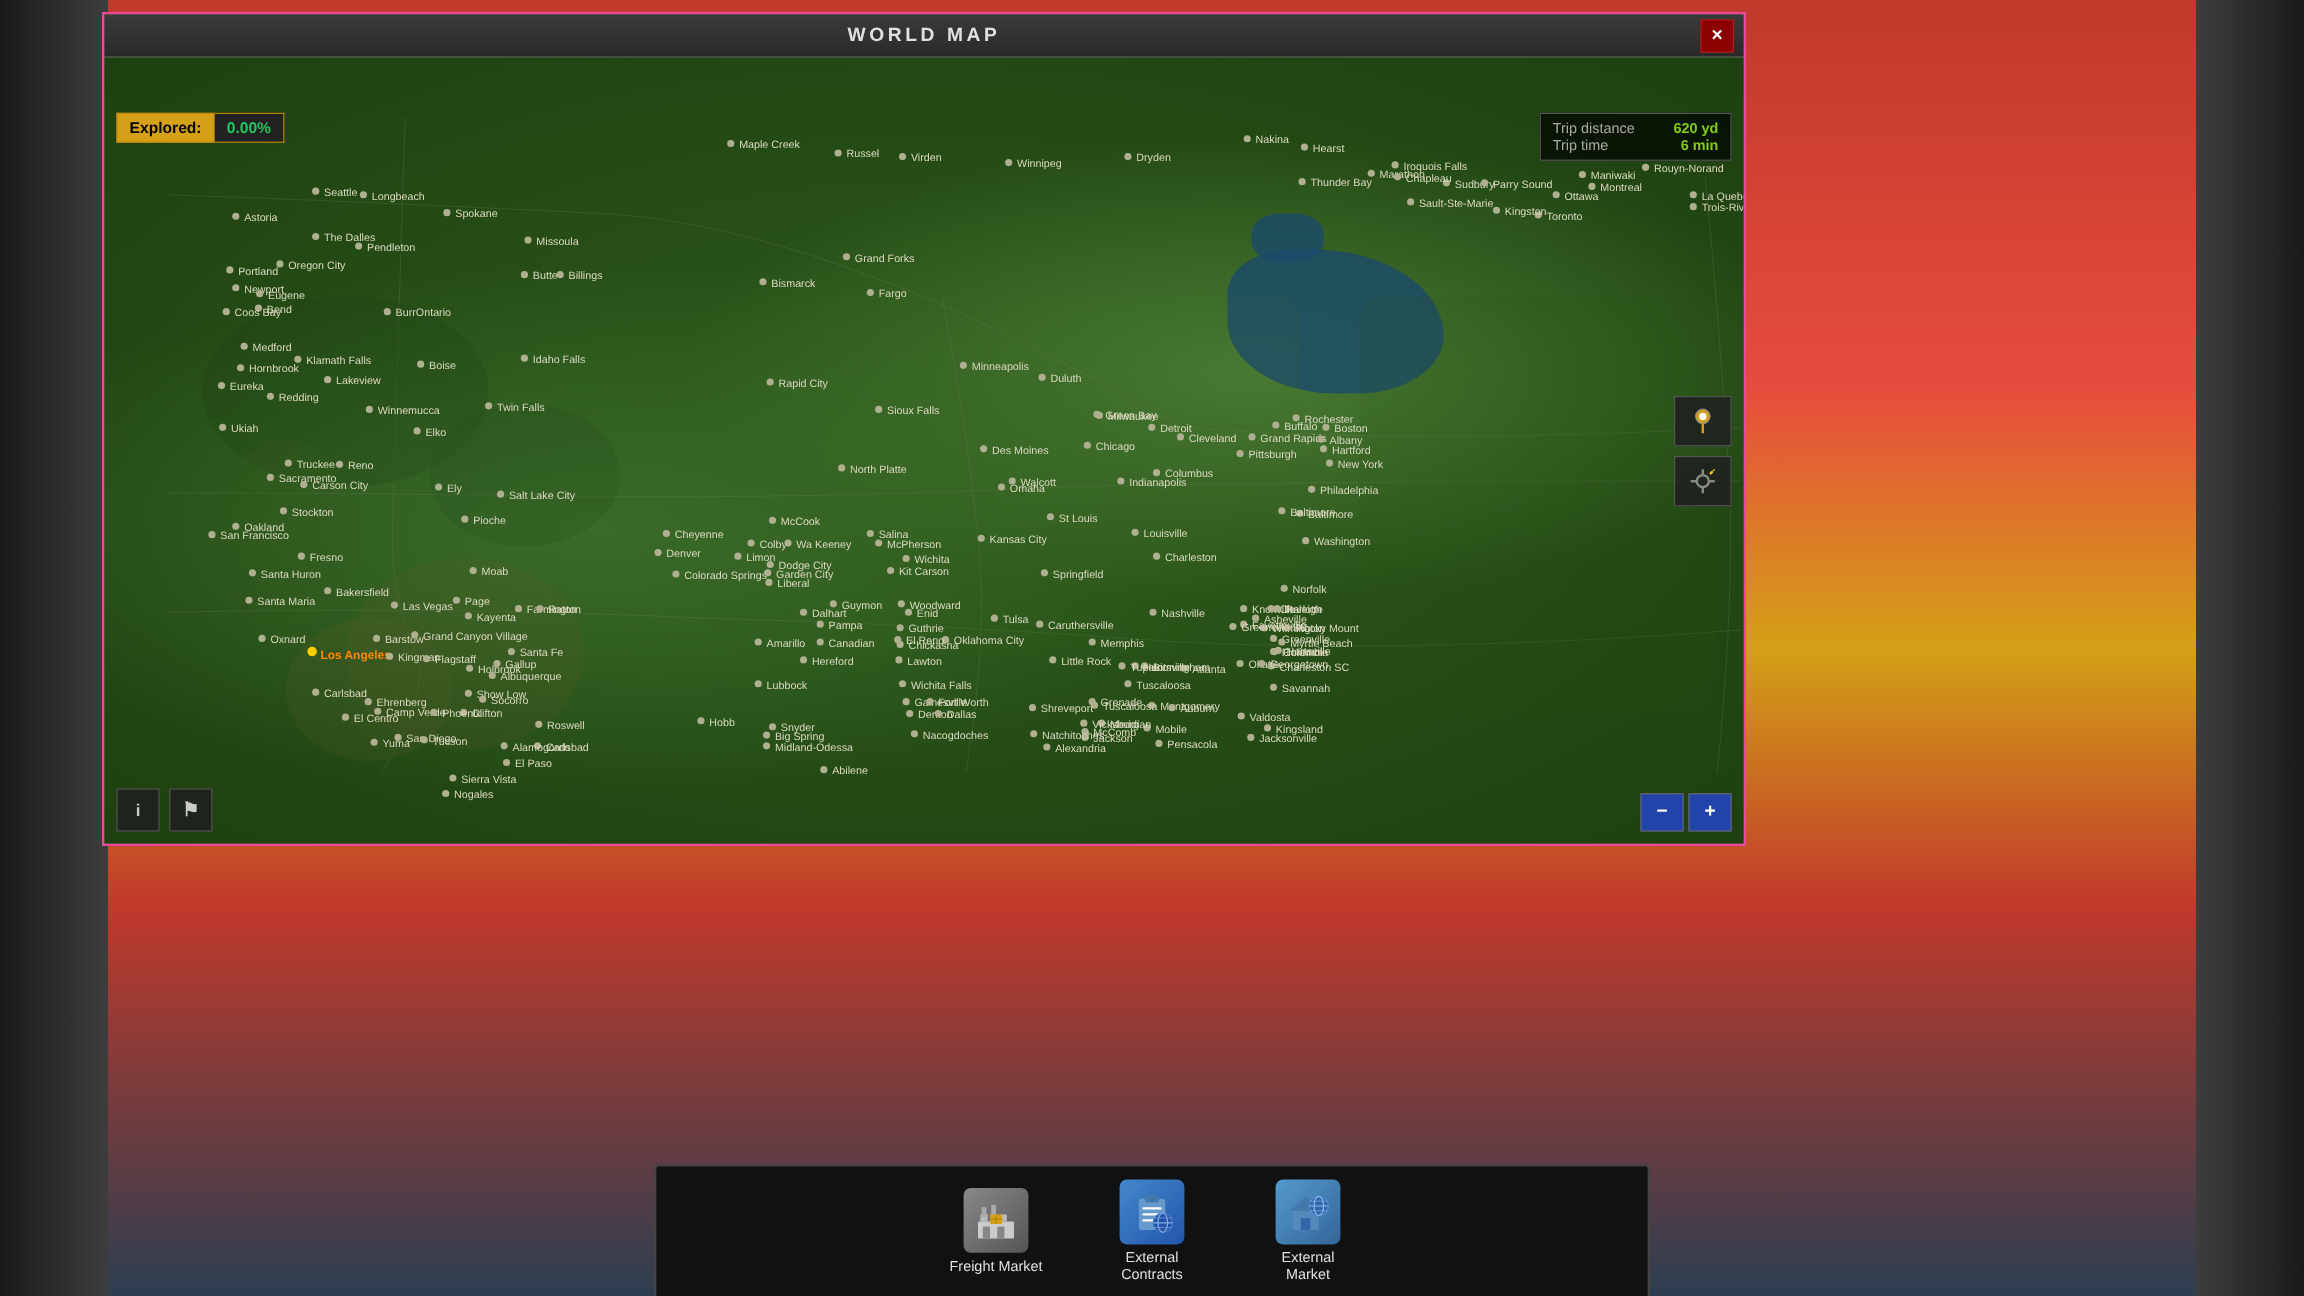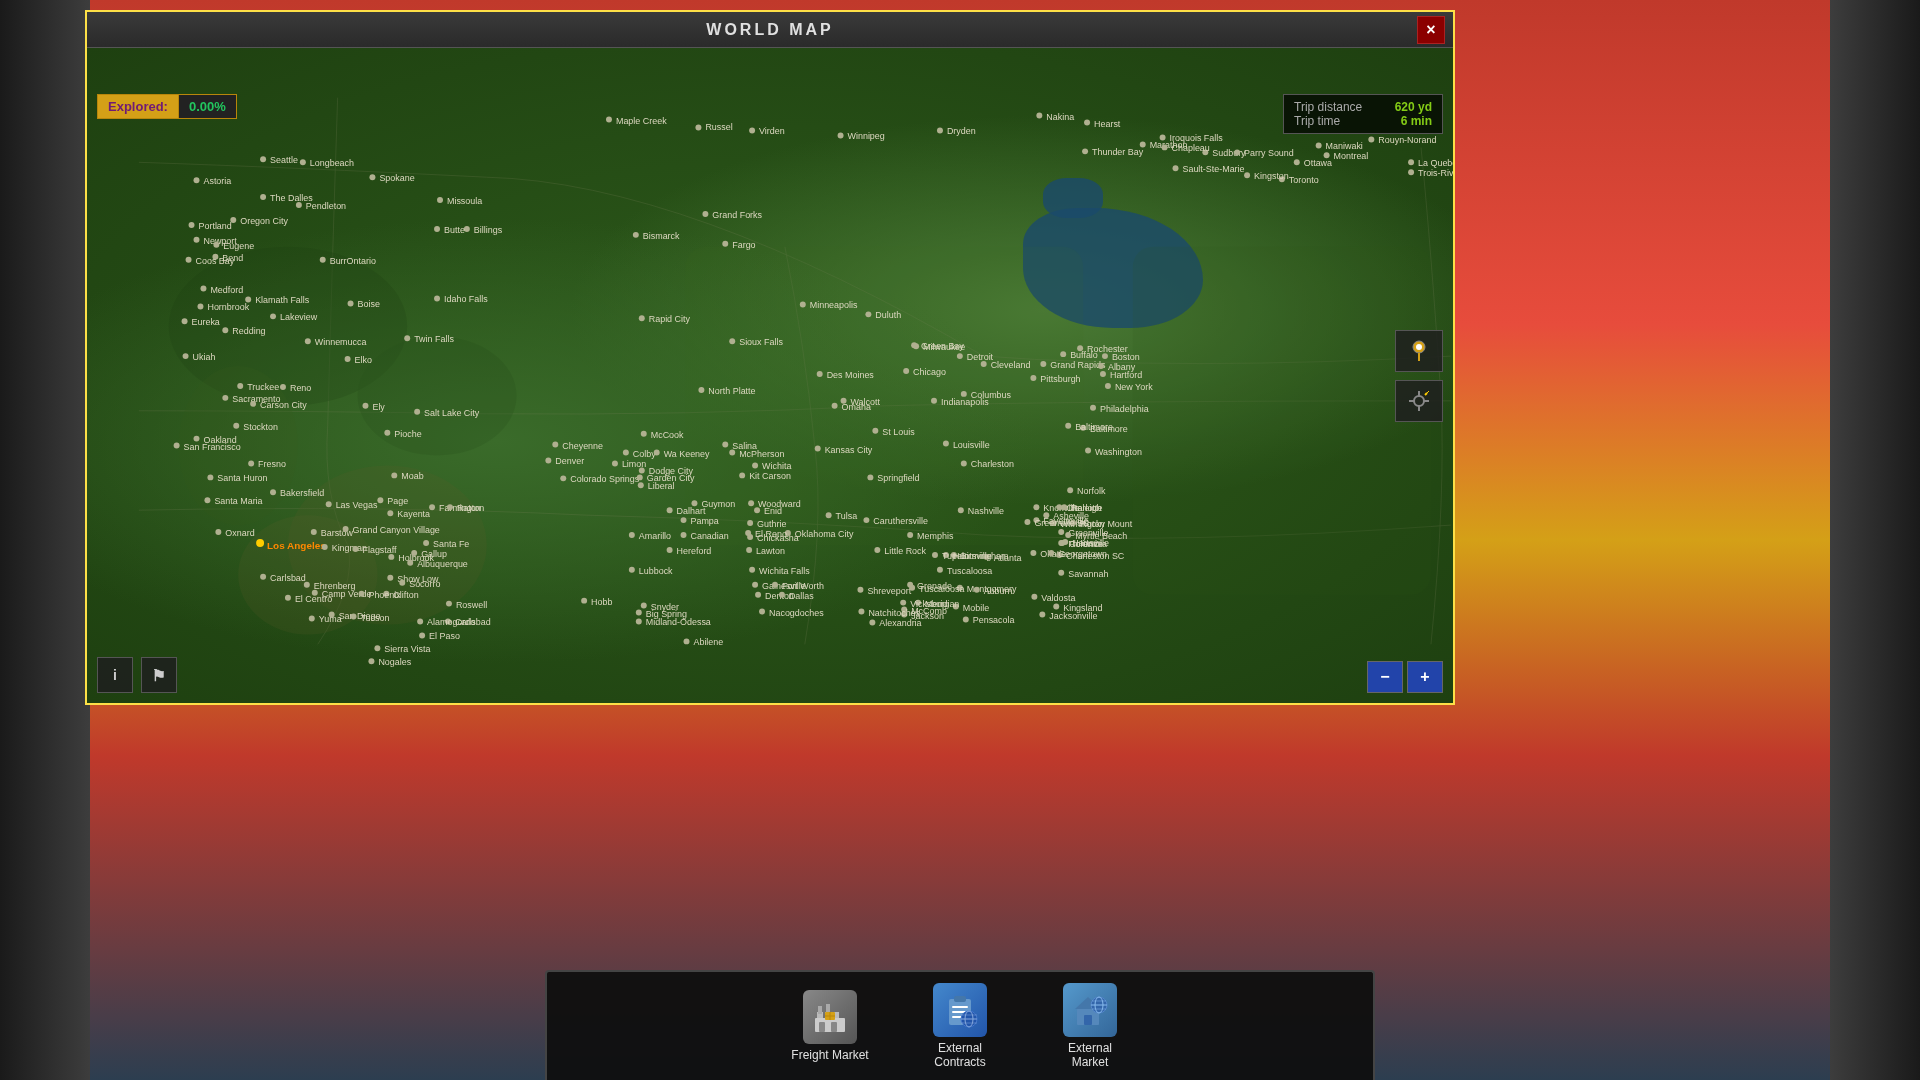--- a/index.html
+++ b/index.html
@@ -37,21 +37,21 @@
       background: linear-gradient(270deg, #1a1a1a 0%, #3d3d3d 100%);
     }
 
     
     .map-window {
       position: absolute;
       left: 85px;
       top: 10px;
       width: 1370px;
       height: 695px;
-      border: 2px solid #fde047;
+      border: 2px solid #ec4899;
       background: #2d5a1b;
       overflow: hidden;
     }
 
     
     .title-bar {
       position: absolute;
       top: 0;
       left: 0;
       right: 0;
@@ -137,21 +137,21 @@
       position: absolute;
       top: 46px;
       left: 10px;
       display: flex;
       align-items: center;
       z-index: 20;
     }
 
     .explored-label {
       background: #d4a017;
-      color: #701a75;
+      color: #000000;
       font-size: 13px;
       font-weight: bold;
       padding: 4px 10px;
       border: 1px solid #b8860b;
     }
 
     .explored-value {
       background: #222;
       color: #22c55e;
       font-size: 13px;

